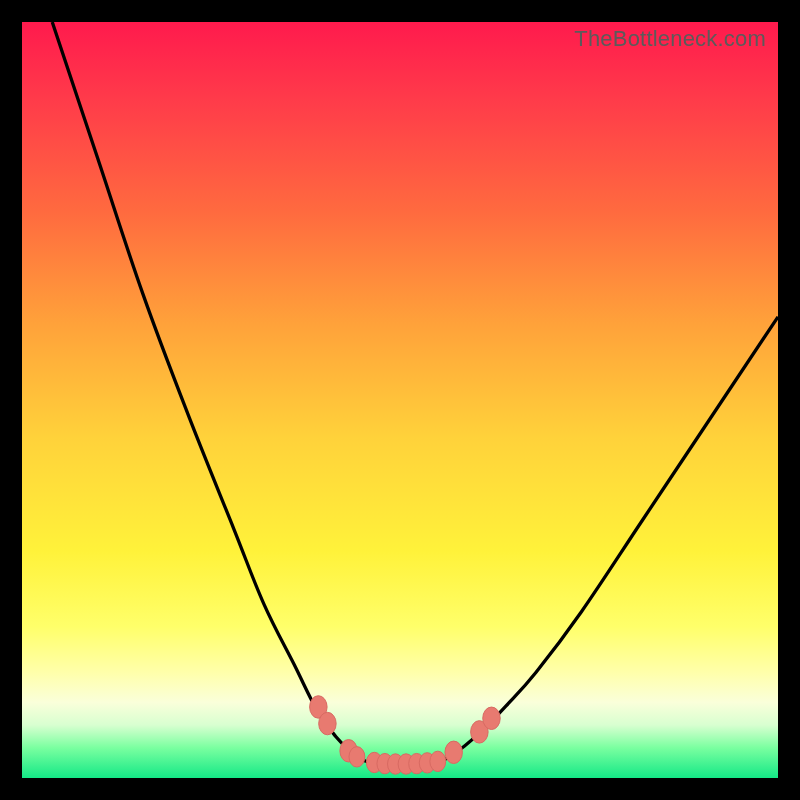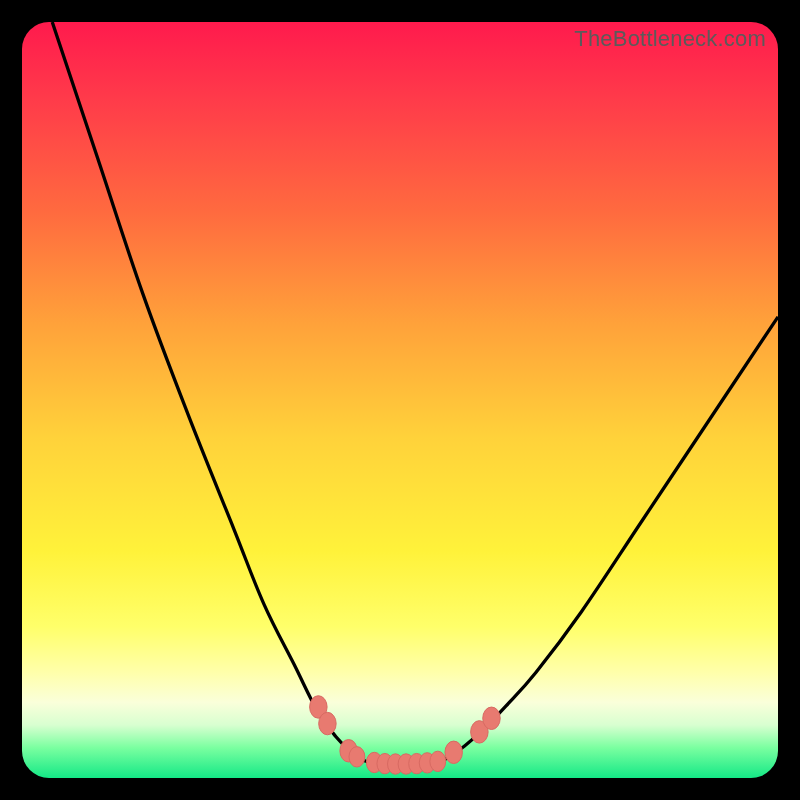--- a/index.html
+++ b/index.html
@@ -29,21 +29,20 @@
       #ff6a3f 25%,
       #ffa23a 40%,
       #ffd23a 55%,
       #fff23a 70%,
       #ffff6a 80%,
       #ffffaa 86%,
       #faffda 90%,
       #d8ffd0 93%,
       #7affa0 96%,
       #14e886 100%);
-    border-radius: 27px;
   }
   .watermark {
     position: absolute;
     top: 4px;
     right: 12px;
     color: #5b5b5b;
     font-size: 22px;
     font-weight: 500;
     letter-spacing: 0.2px;
     z-index: 3;

